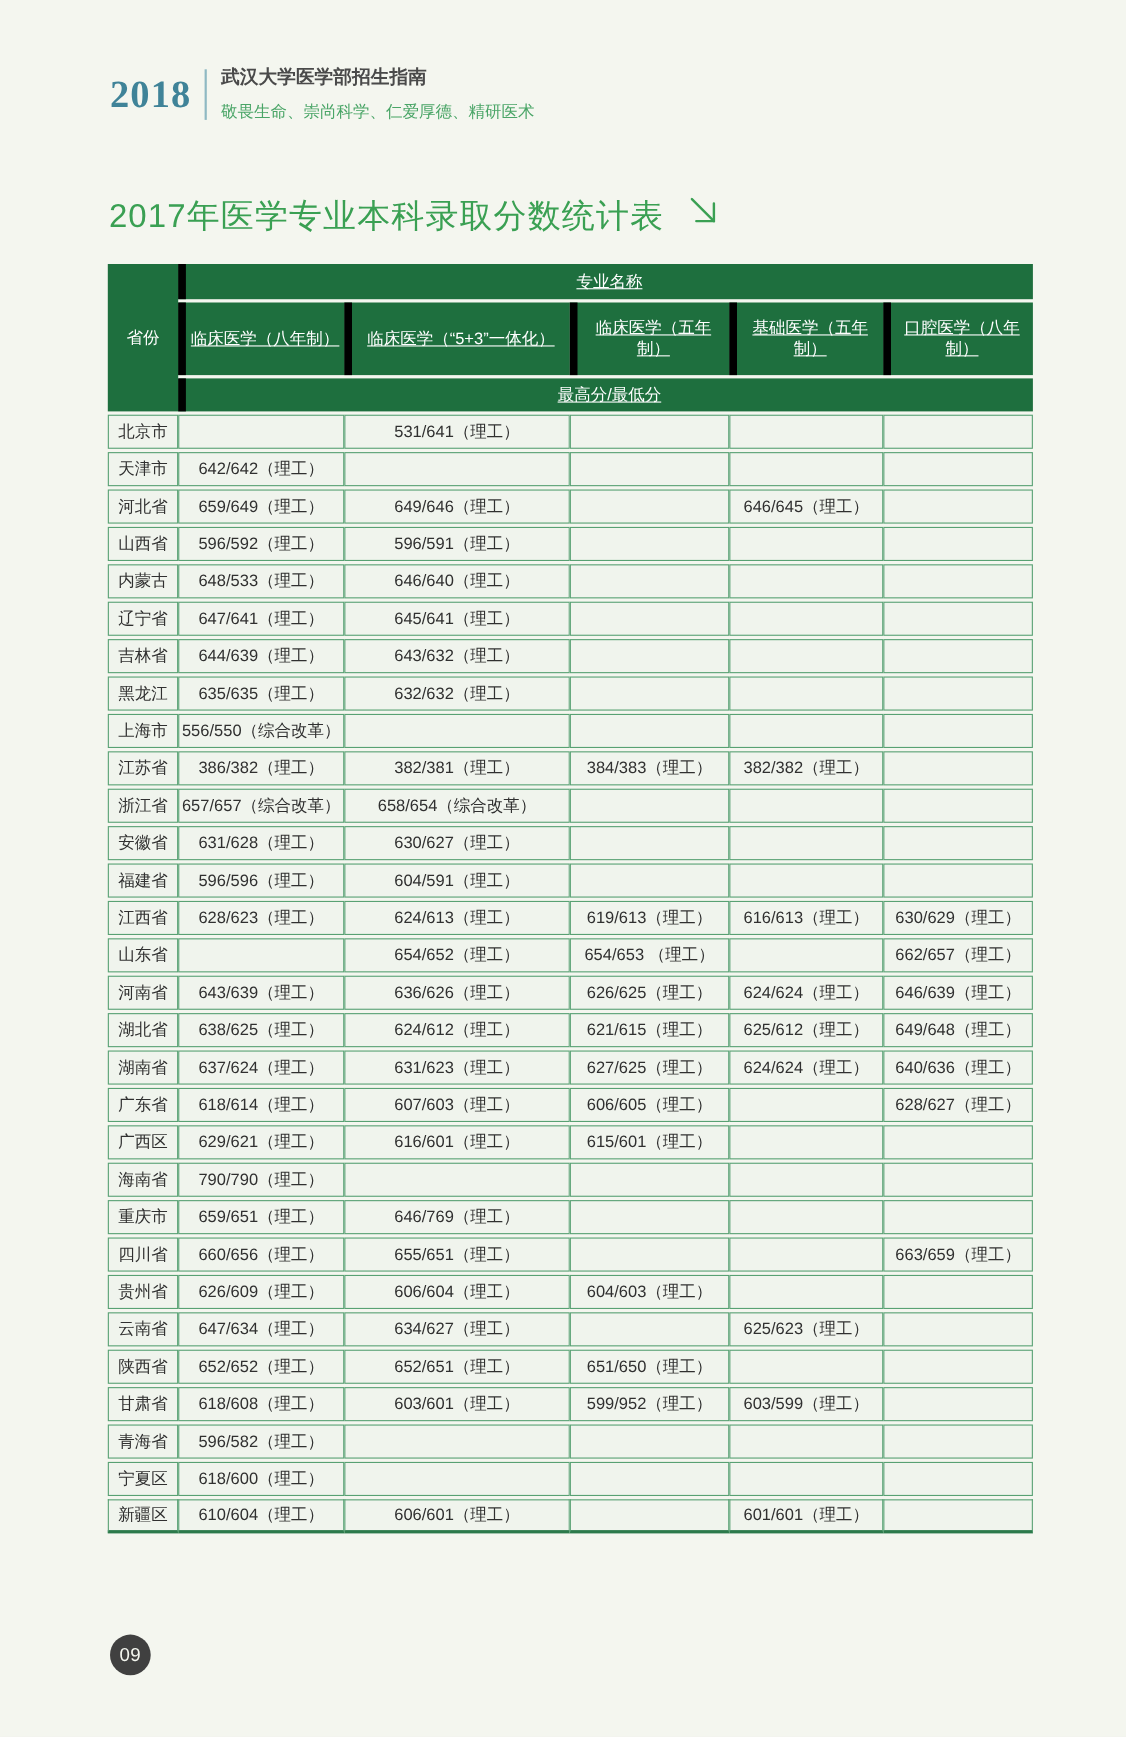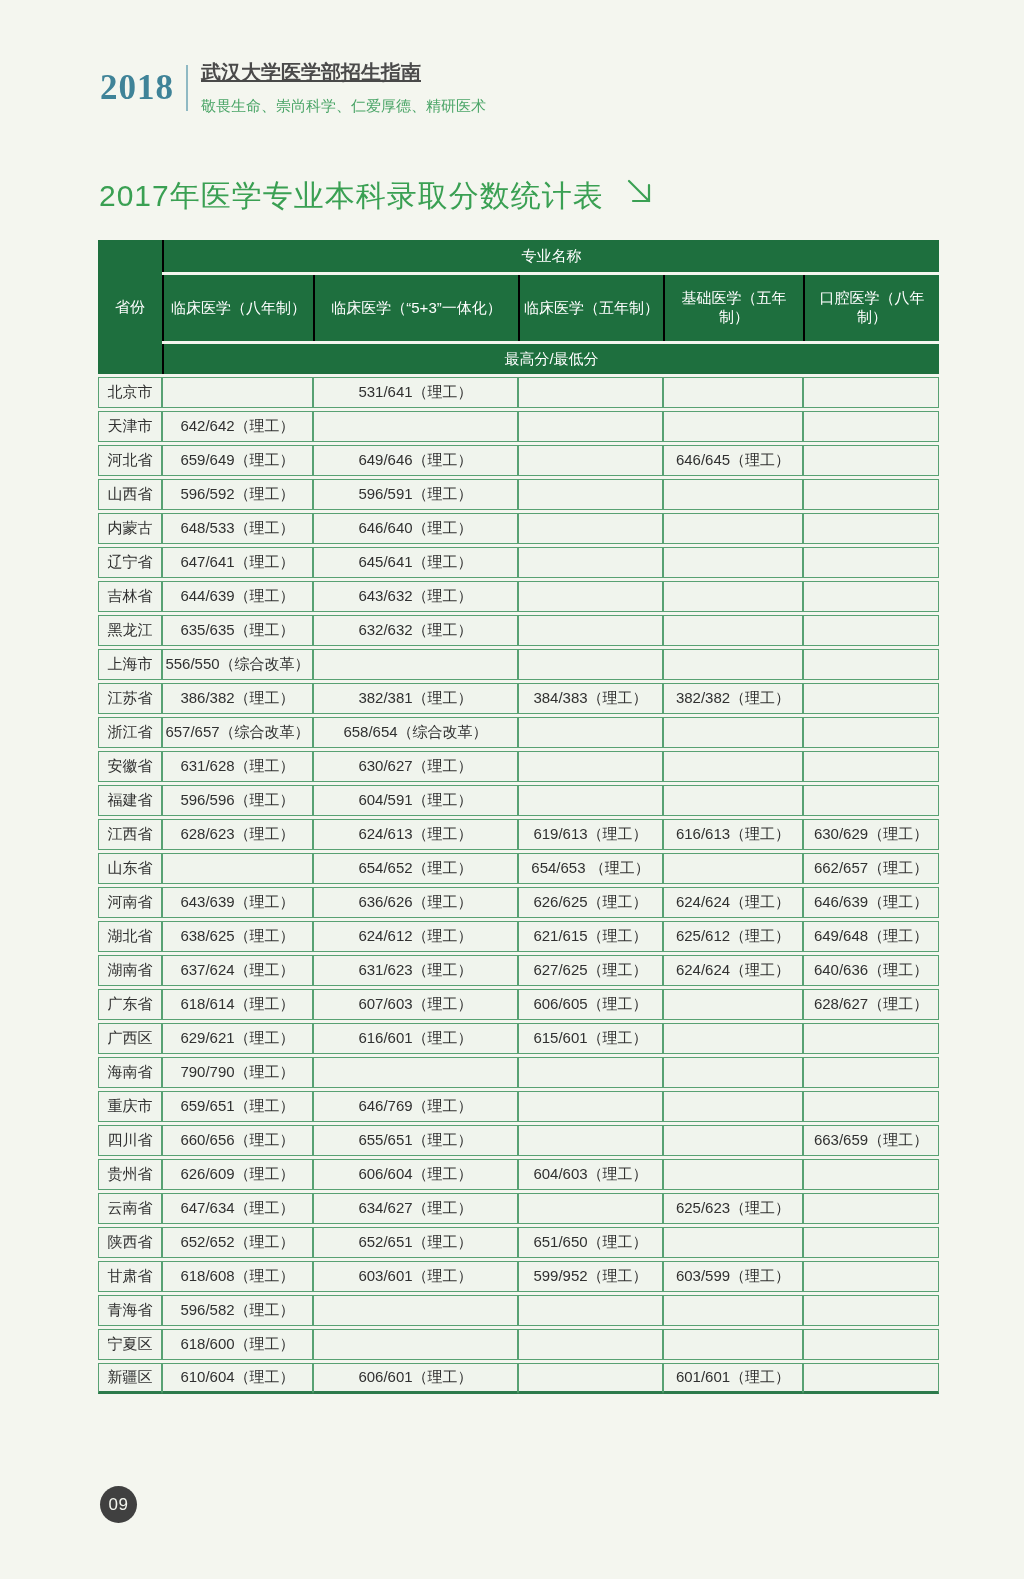--- a/index.html
+++ b/index.html
@@ -22,21 +22,21 @@
     font-family:"Liberation Serif", serif;
     font-weight:bold; font-size:35px;
     color:#3f8398; letter-spacing:1px;
     line-height:1;
   }
   .brand-divider {
     width:2px; height:46px; background:#8fb9c3;
     margin:0 13px 0 12px;
   }
   .brand-text { display:flex; flex-direction:column; justify-content:center; }
-  .brand-title { font-size:20px; font-weight:bold; color:#4a4a4a; line-height:1.2;text-decoration:underline; }
+  .brand-title { font-size:17px; font-weight:bold; color:#4a4a4a; line-height:1.2; }
   .brand-motto { font-size:15px; color:#4aa567; margin-top:13px; line-height:1.2; }
 
   
   .section-title {
     position:absolute; left:99px; top:176px;
     display:flex; align-items:flex-start; gap:20px;
     color:#3aa053; font-size:30px; font-weight:500;
     letter-spacing:1px;
   }
   .arrow-icon { display:block; }
@@ -52,21 +52,21 @@
   }
   table.scores th {
     background:#1e6f3e;
     color:#ffffff;
     font-weight:normal;
     font-size:15px;
     text-align:center;
     vertical-align:middle;
     padding:0 2px;
   }
-  thead th.bordered { border-left:2px solid #000000; }
+  thead th.bordered { border-left:7px solid #000000;text-decoration:underline; }
   tr.hdr-group th { height:32px; }
   tr.hdr-majors th { height:66px; }
   tr.hdr-score th { height:30px; }
 
   table.scores td {
     background:#f0f4ed;
     border:1px solid #58a173;
     height:31px;
     font-size:15px;
     color:#303030;

